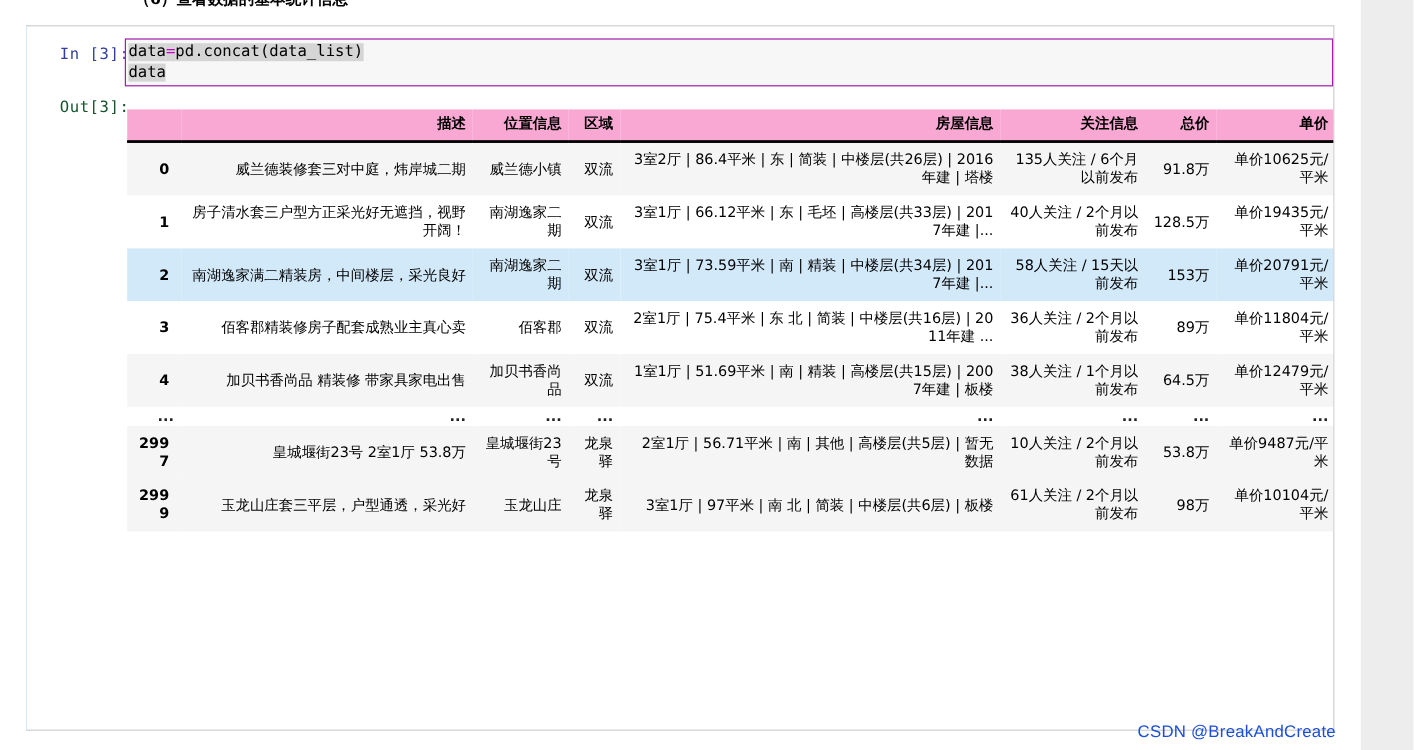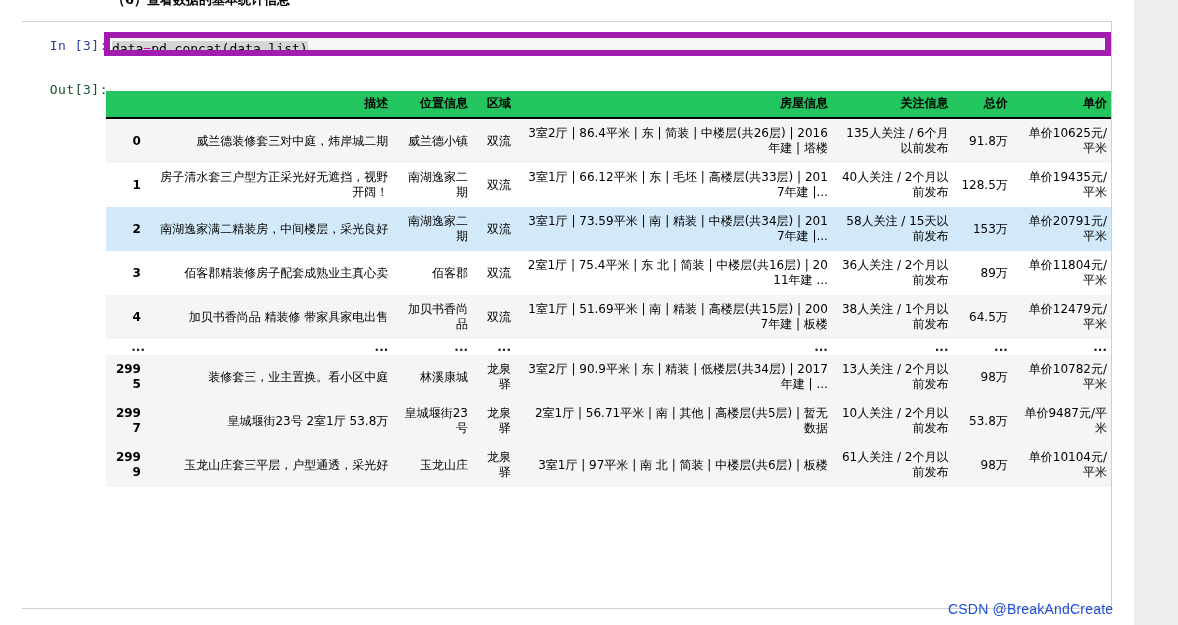--- a/index.html
+++ b/index.html
@@ -93,23 +93,23 @@
     top: 60px;
     color: #14532d;
   }
 
   
   #code-box {
     position: absolute;
     left: 82px;
     top: 10px;
     right: 0px;
-    height: 24px;
+    height: 40px;
     background: #f7f7f7;
-    border: 6px solid #a21caf;
+    border: 1px solid #a21caf;
     box-sizing: border-box;
     padding: 2px 0 0 2px;
     overflow: hidden;
   }
   .codeline {
     font-family: "DejaVu Sans Mono", "Liberation Mono", monospace;
     font-size: 13px;
     line-height: 17px;
     color: #000000;
     white-space: pre;
@@ -134,21 +134,21 @@
   table.df {
     border-collapse: collapse;
     table-layout: fixed;
     width: 1007px;
     margin-left: 2px;
     font-family: "DejaVu Sans", sans-serif;
     font-size: 12px;
     color: #000000;
   }
   table.df thead th {
-    background: #22c55e;
+    background: #f9a8d4;
     font-weight: bold;
     text-align: right;
     vertical-align: bottom;
     padding: 4px 6px 5px 6px;
     border-bottom: 2px solid #000000;
     white-space: nowrap;
   }
   table.df thead th.idxh {
     border-bottom: 2px solid #000000;
   }
@@ -319,30 +319,20 @@
               <td class="idx">...</td>
               <td>...</td>
               <td>...</td>
               <td>...</td>
               <td>...</td>
               <td>...</td>
               <td>...</td>
               <td>...</td>
             </tr>
             <tr class="even">
-              <td class="idx">2995</td>
-              <td>装修套三，业主置换。看小区中庭</td>
-              <td>林溪康城</td>
-              <td>龙泉驿</td>
-              <td>3室2厅 | 90.9平米 | 东 | 精装 | 低楼层(共34层) | 2017年建 | ...</td>
-              <td>13人关注 / 2个月以前发布</td>
-              <td>98万</td>
-              <td>单价10782元/平米</td>
-            </tr>
-            <tr class="even">
               <td class="idx">2997</td>
               <td>皇城堰街23号 2室1厅 53.8万</td>
               <td>皇城堰街23号</td>
               <td>龙泉驿</td>
               <td>2室1厅 | 56.71平米 | 南 | 其他 | 高楼层(共5层) | 暂无数据</td>
               <td>10人关注 / 2个月以前发布</td>
               <td>53.8万</td>
               <td>单价9487元/平米</td>
             </tr>
             <tr class="even">

